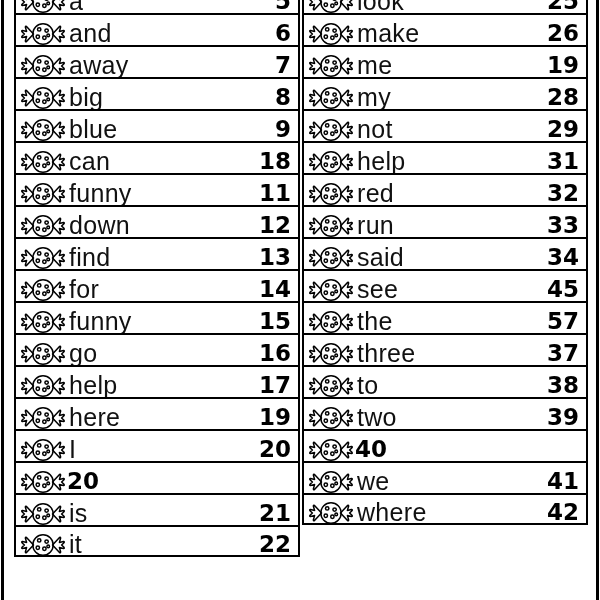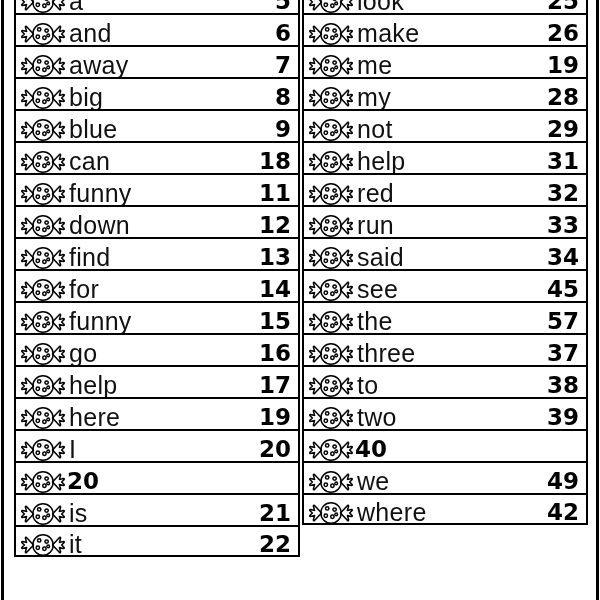--- a/index.html
+++ b/index.html
@@ -655,21 +655,21 @@
               <path d="M32.5 13 L39.5 5.5 Q40.8 4.8 40.6 6.3 L39.4 10.4 L43.4 9.6 Q44.8 9.4 44.0 10.7 L41.6 13 L44.0 15.3 Q44.8 16.6 43.4 16.4 L39.4 15.6 L40.6 19.7 Q40.8 21.2 39.5 20.5 Z"></path>
               <circle cx="23" cy="13" r="10.2"></circle>
               <circle cx="19.2" cy="8.4" r="1.7"></circle>
               <circle cx="26.6" cy="9.6" r="1.7"></circle>
               <circle cx="17.8" cy="15.8" r="1.7"></circle>
               <circle cx="24.4" cy="16.8" r="1.7"></circle>
               <circle cx="28.2" cy="14.4" r="1.3"></circle>
             </svg>
           </span>
           <span class="word">we</span>
-          <span class="num">49</span>
+          <span class="num">41</span>
         </div>
         <div class="row">
           <span class="candy-cell">
             <svg viewBox="0 0 46 26" xmlns="http://www.w3.org/2000/svg" fill="none" stroke="#000" stroke-width="1.5" stroke-linejoin="round" stroke-linecap="round">
               <path d="M13.5 13 L6.5 5.5 Q5.2 4.8 5.4 6.3 L6.6 10.4 L2.6 9.6 Q1.2 9.4 2.0 10.7 L4.4 13 L2.0 15.3 Q1.2 16.6 2.6 16.4 L6.6 15.6 L5.4 19.7 Q5.2 21.2 6.5 20.5 Z"></path>
               <path d="M32.5 13 L39.5 5.5 Q40.8 4.8 40.6 6.3 L39.4 10.4 L43.4 9.6 Q44.8 9.4 44.0 10.7 L41.6 13 L44.0 15.3 Q44.8 16.6 43.4 16.4 L39.4 15.6 L40.6 19.7 Q40.8 21.2 39.5 20.5 Z"></path>
               <circle cx="23" cy="13" r="10.2"></circle>
               <circle cx="19.2" cy="8.4" r="1.7"></circle>
               <circle cx="26.6" cy="9.6" r="1.7"></circle>
               <circle cx="17.8" cy="15.8" r="1.7"></circle>

